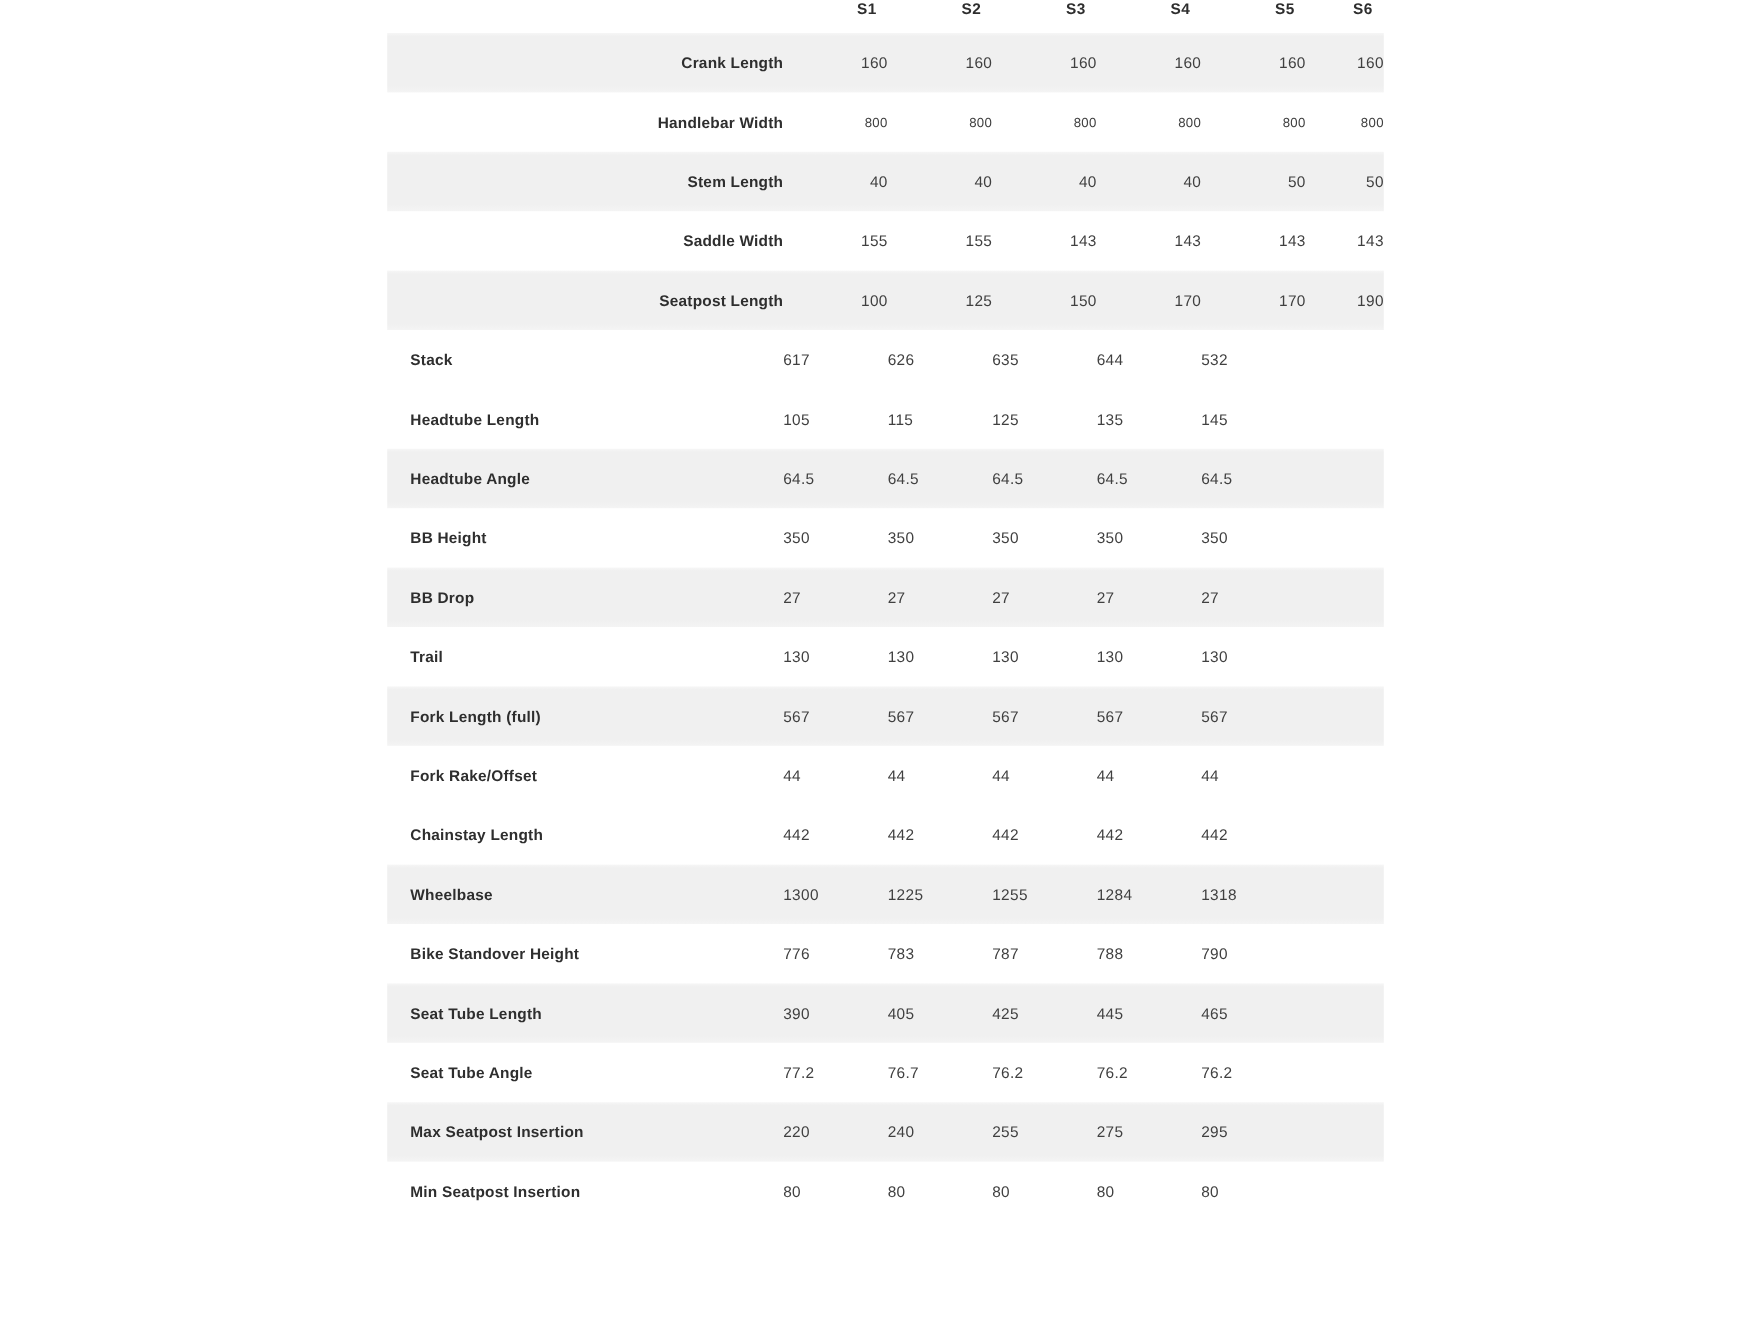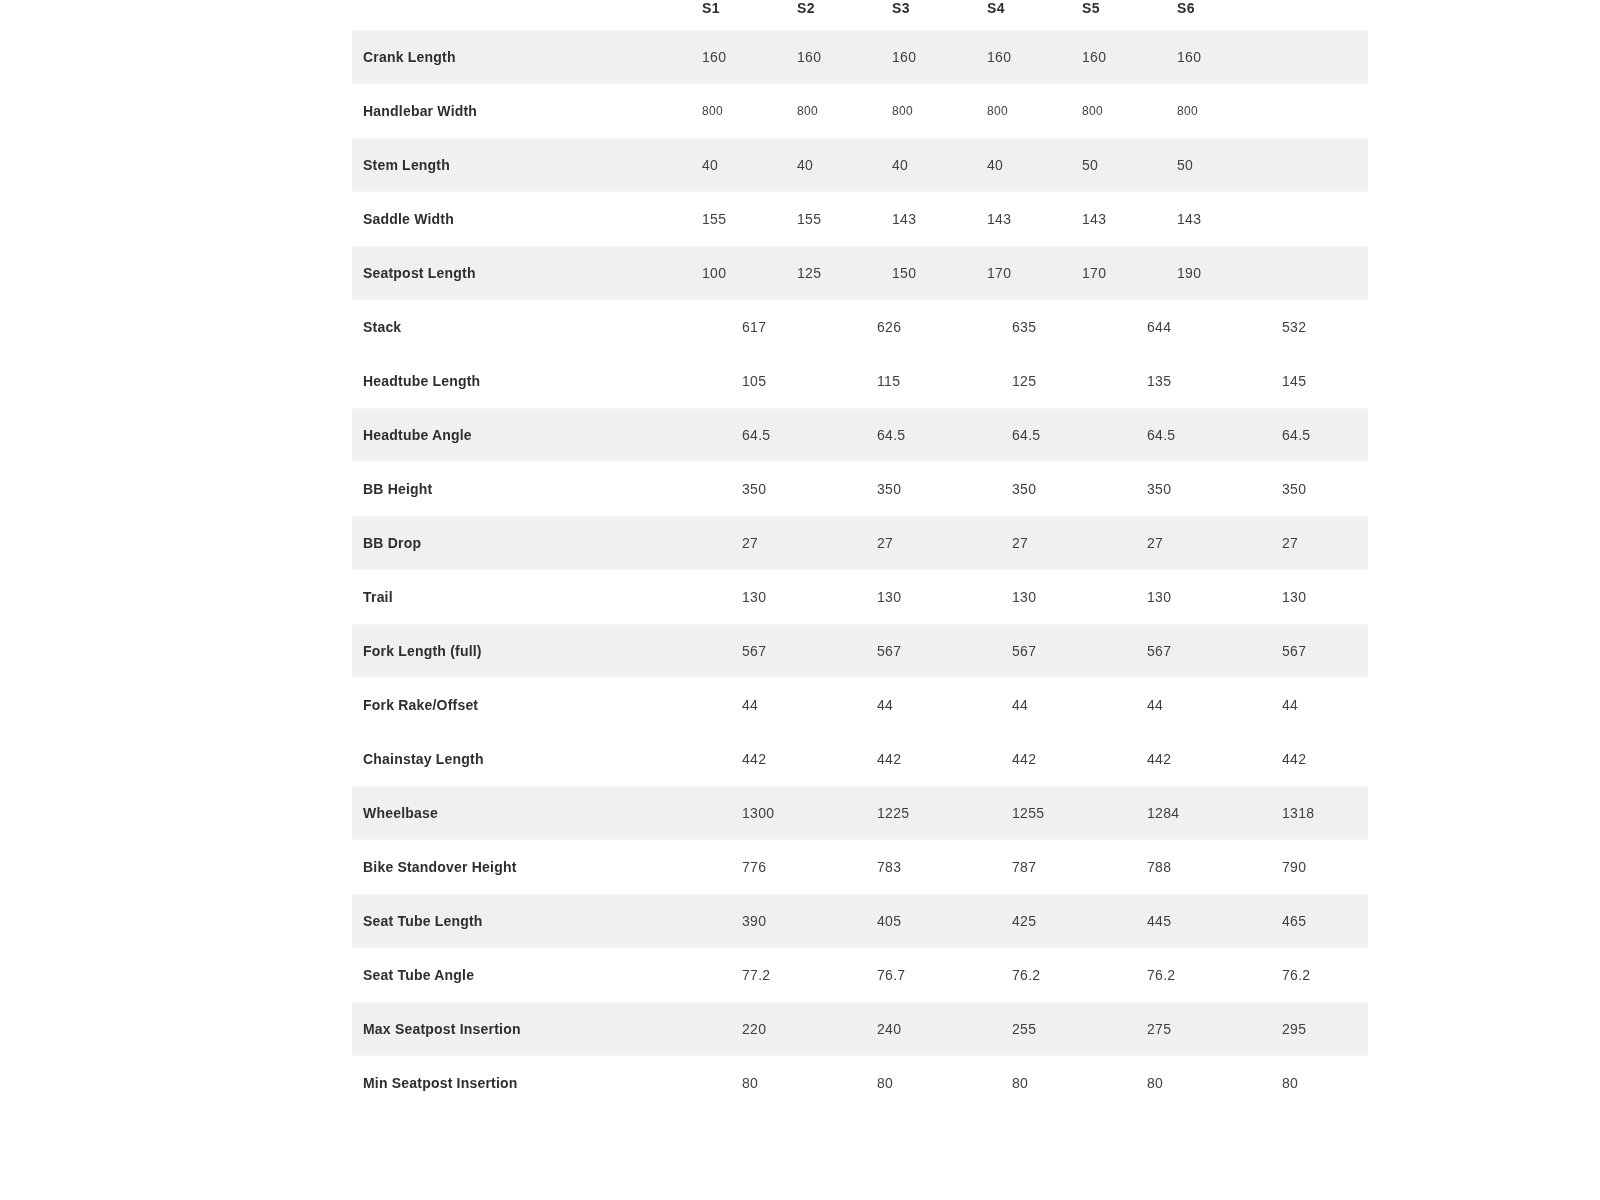--- a/index.html
+++ b/index.html
@@ -20,41 +20,42 @@
     position:relative;
   }
   .geo-table{
     position:absolute;
     left:352px;
     top:0;
   }
   .grid6{
     display:grid;
     grid-template-columns:350px 95px 95px 95px 95px 95px 71px;
+    text-align:right;
   }
   .grid5{
     display:grid;
     grid-template-columns:350px 95px 95px 95px 95px 86px;
-    gap:40px;
   }
   .geo-header{
     height:30px;
     align-items:start;
   }
   .hcell{
     font-size:14px;
     font-weight:700;
     color:var(--header-color);
     letter-spacing:.4px;
     line-height:15px;
     padding-top:1px;
   }
   .geo-row{
     height:54px;
     align-items:center;
+    padding-left:10px;
   }
   .geo-row.striped{
     background:linear-gradient(180deg,
       var(--stripe-top) 0px,
       var(--stripe) 3px,
       var(--stripe) 48px,
       var(--stripe-bottom) 100%);
   }
   .label-cell{
     padding-left:11px;

